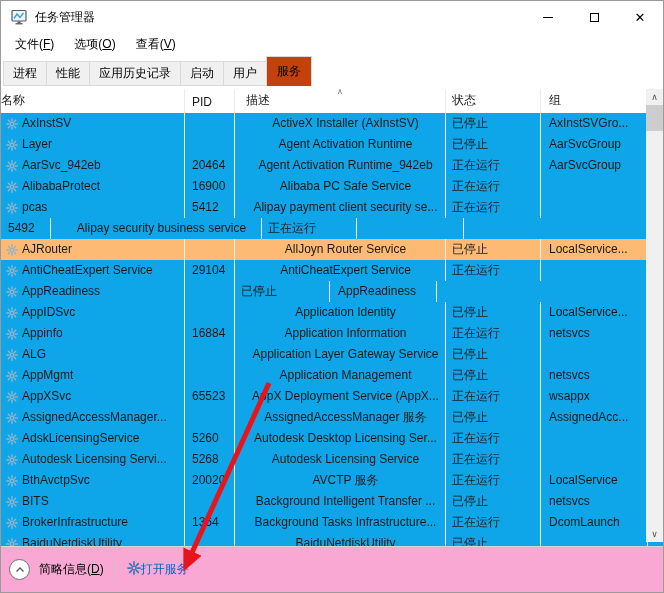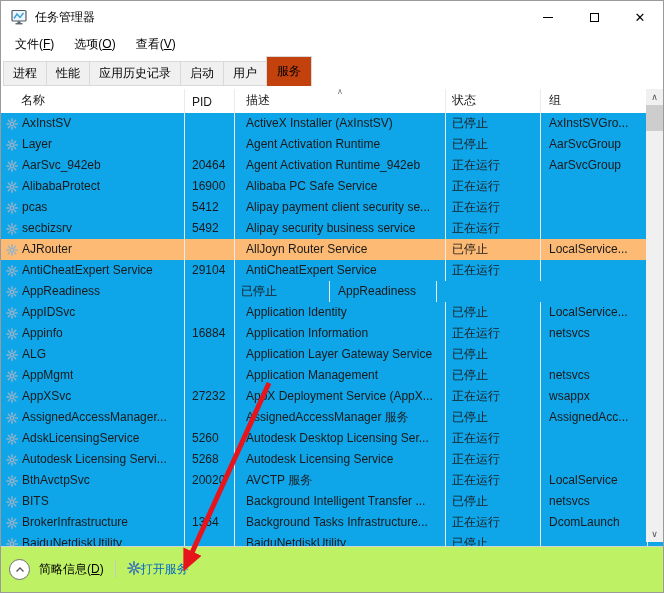--- a/index.html
+++ b/index.html
@@ -49,41 +49,41 @@
     position: absolute; top: -1px; left: 50%; transform: translateX(-50%);
     font-size: 8px; color: #777; line-height: 1;
   }
   .tbody { height: 433px; overflow: hidden; }
   .row { display: flex; height: 21px; line-height: 21px; background: #0ea5e9; }
   .row.selected { background: #fdba74; }
   .cell { border-right: 1px solid #ebebeb; overflow: hidden; white-space: nowrap; height: 21px; }
   .c-name  { width: 184px; padding-left: 5px; display: flex; align-items: center; }
   .c-name .svc-label { margin-left: 4px; overflow: hidden; white-space: nowrap; }
   .c-pid   { width: 50px;  padding-left: 7px; }
-  .c-desc  { width: 211px; padding-left: 11px; }
+  .c-desc  { width: 211px; padding-left: 11px; text-align: center; }
   .c-status{ width: 95px;  padding-left: 6px; }
   .c-group { width: 107px; padding-left: 8px; }
-  .h-name  { width: 184px; padding-left: 20px; }
+  .h-name  { width: 184px; padding-left: 0; }
   .h-pid   { width: 50px;  padding-left: 7px; }
   .h-desc  { width: 211px; padding-left: 11px; }
   .h-status{ width: 95px;  padding-left: 6px; }
   .h-group { width: 107px; padding-left: 8px; }
   .svc-gear { flex: 0 0 12px; display: flex; align-items: center; }
   
   .scrollbar {
     position: absolute; top: 0; right: 0; width: 17px; height: 453px;
     background: #f0f0f0; display: flex; flex-direction: column; align-items: center;
   }
   .sb-arrow { width: 17px; height: 16px; display: flex; align-items: center; justify-content: center;
     font-size: 9px; color: #505050; flex: 0 0 16px; }
   .sb-thumb { width: 17px; height: 26px; background: #cdcdcd; flex: 0 0 26px; }
   .sb-track { flex: 1 1 auto; }
   
   .footer {
-    flex: 0 0 46px; border-top: 1px solid #d5d5d5; background: #bef264;
+    flex: 0 0 46px; border-top: 1px solid #d5d5d5; background: #f9a8d4;
     display: flex; align-items: center; padding-left: 8px;
   }
   .collapse-btn { width: 21px; height: 21px; border: 1px solid #707070; border-radius: 50%;
     display: flex; align-items: center; justify-content: center; background: #fff; }
   .footer-label { margin-left: 9px; color: #000; }
   .footer-label .u { text-decoration: underline; }
   .footer-sep { width: 1px; height: 17px; background: #c8c8c8; margin: 0 11px; }
   .open-services { display: flex; align-items: center; color: #0066cc; cursor: pointer; }
   .open-services .lbl { }
   
@@ -278,38 +278,20 @@
               </svg>
             </span>
             <span class="svc-label">pcas</span>
           </div>
           <div class="cell c-pid">5412</div>
           <div class="cell c-desc">Alipay payment client security se...</div>
           <div class="cell c-status">正在运行</div>
           <div class="cell c-group"></div>
         </div>
         <div class="row">
-          <div class="cell c-name">
-            <span class="svc-gear">
-              <svg width="12" height="12" viewBox="0 0 16 16">
-    <g stroke="#92b3c9" fill="none" stroke-width="2" stroke-linecap="round">
-      <circle cx="8" cy="8" r="2.3" stroke-width="1.8"></circle>
-                  <line x1="12.20" y1="8.00" x2="14.90" y2="8.00"></line>
-                  <line x1="10.97" y1="10.97" x2="12.88" y2="12.88"></line>
-                  <line x1="8.00" y1="12.20" x2="8.00" y2="14.90"></line>
-                  <line x1="5.03" y1="10.97" x2="3.12" y2="12.88"></line>
-                  <line x1="3.80" y1="8.00" x2="1.10" y2="8.00"></line>
-                  <line x1="5.03" y1="5.03" x2="3.12" y2="3.12"></line>
-                  <line x1="8.00" y1="3.80" x2="8.00" y2="1.10"></line>
-                  <line x1="10.97" y1="5.03" x2="12.88" y2="3.12"></line>
-                </g>
-              </svg>
-            </span>
-            <span class="svc-label">secbizsrv</span>
-          </div>
           <div class="cell c-pid">5492</div>
           <div class="cell c-desc">Alipay security business service</div>
           <div class="cell c-status">正在运行</div>
           <div class="cell c-group"></div>
         </div>
         <div class="row selected">
           <div class="cell c-name">
             <span class="svc-gear">
               <svg width="12" height="12" viewBox="0 0 16 16">
     <g stroke="#92b3c9" fill="none" stroke-width="2" stroke-linecap="round">
@@ -487,21 +469,21 @@
                   <line x1="5.03" y1="10.97" x2="3.12" y2="12.88"></line>
                   <line x1="3.80" y1="8.00" x2="1.10" y2="8.00"></line>
                   <line x1="5.03" y1="5.03" x2="3.12" y2="3.12"></line>
                   <line x1="8.00" y1="3.80" x2="8.00" y2="1.10"></line>
                   <line x1="10.97" y1="5.03" x2="12.88" y2="3.12"></line>
                 </g>
               </svg>
             </span>
             <span class="svc-label">AppXSvc</span>
           </div>
-          <div class="cell c-pid">27232</div>
+          <div class="cell c-pid">65523</div>
           <div class="cell c-desc">AppX Deployment Service (AppX...</div>
           <div class="cell c-status">正在运行</div>
           <div class="cell c-group">wsappx</div>
         </div>
         <div class="row">
           <div class="cell c-name">
             <span class="svc-gear">
               <svg width="12" height="12" viewBox="0 0 16 16">
     <g stroke="#92b3c9" fill="none" stroke-width="2" stroke-linecap="round">
       <circle cx="8" cy="8" r="2.3" stroke-width="1.8"></circle>

